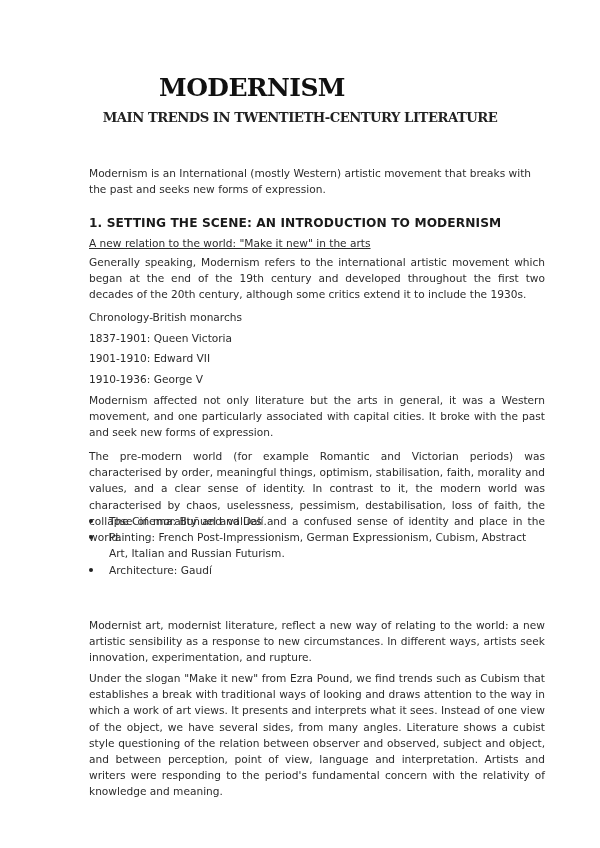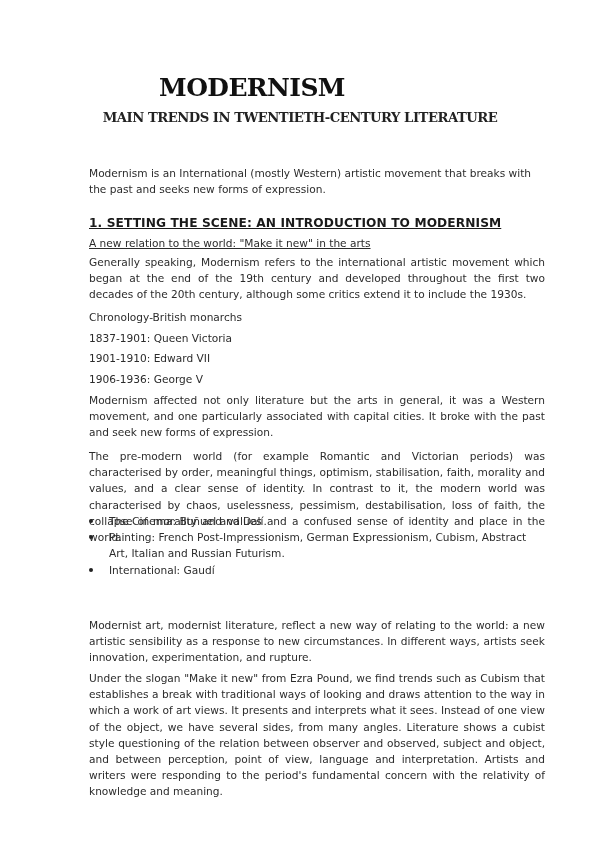--- a/index.html
+++ b/index.html
@@ -40,38 +40,38 @@
 </style>
 </head>
 <body>
 
 <div class="page">
   <h1 class="title">MODERNISM</h1>
   <h2 class="subtitle">MAIN TRENDS IN TWENTIETH-CENTURY LITERATURE</h2>
 
   <p class="block" style="top:149px;">Modernism is an International (mostly Western) artistic movement that breaks with the past and seeks new forms of expression.</p>
 
-  <div class="block heading" style="top:199px;text-decoration:underline;">1. SETTING THE SCENE: AN INTRODUCTION TO MODERNISM</div>
+  <div class="block heading" style="top:199px;">1. SETTING THE SCENE: AN INTRODUCTION TO MODERNISM</div>
 
   <div class="block underlined" style="top:219px;">A new relation to the world: "Make it new" in the arts</div>
 
   <p class="block justify" style="top:238px;">Generally speaking, Modernism refers to the international artistic movement which began at the end of the 19th century and developed throughout the first two decades of the 20th century, although some critics extend it to include the 1930s.</p>
 
   <div class="block" style="top:293px;">Chronology-British monarchs</div>
 
   <div class="block" style="top:314px;">1837-1901: Queen Victoria</div>
   <div class="block" style="top:334px;">1901-1910: Edward VII</div>
-  <div class="block" style="top:355px;">1906-1936: George V</div>
+  <div class="block" style="top:355px;">1910-1936: George V</div>
 
   <p class="block justify" style="top:376px;">Modernism affected not only literature but the arts in general, it was a Western movement, and one particularly associated with capital cities. It broke with the past and seek new forms of expression.</p>
 
   <p class="block justify" style="top:432px;">The pre-modern world (for example Romantic and Victorian periods) was characterised by order, meaningful things, optimism, stabilisation, faith, morality and values, and a clear sense of identity. In contrast to it, the modern world was characterised by chaos, uselessness, pessimism, destabilisation, loss of faith, the collapse of morality and values and a confused sense of identity and place in the world.</p>
 
   <ul class="block bullets" style="top:513px;">
     <li><span class="dot"></span><span>The Cinema: Buñuel and Dalí.</span></li>
     <li><span class="dot"></span><span>Painting: French Post-Impressionism, German Expressionism, Cubism, Abstract Art, Italian and Russian Futurism.</span></li>
-    <li><span class="dot"></span><span>International: Gaudí</span></li>
+    <li><span class="dot"></span><span>Architecture: Gaudí</span></li>
   </ul>
 
   <p class="block justify" style="top:601px;">Modernist art, modernist literature, reflect a new way of relating to the world: a new artistic sensibility as a response to new circumstances. In different ways, artists seek innovation, experimentation, and rupture.</p>
 
   <p class="block justify" style="top:654px;">Under the slogan "Make it new" from Ezra Pound, we find trends such as Cubism that establishes a break with traditional ways of looking and draws attention to the way in which a work of art views. It presents and interprets what it sees. Instead of one view of the object, we have several sides, from many angles. Literature shows a cubist style questioning of the relation between observer and observed, subject and object, and between perception, point of view, language and interpretation. Artists and writers were responding to the period's fundamental concern with the relativity of knowledge and meaning.</p>
 </div>
 
 </body></html>

